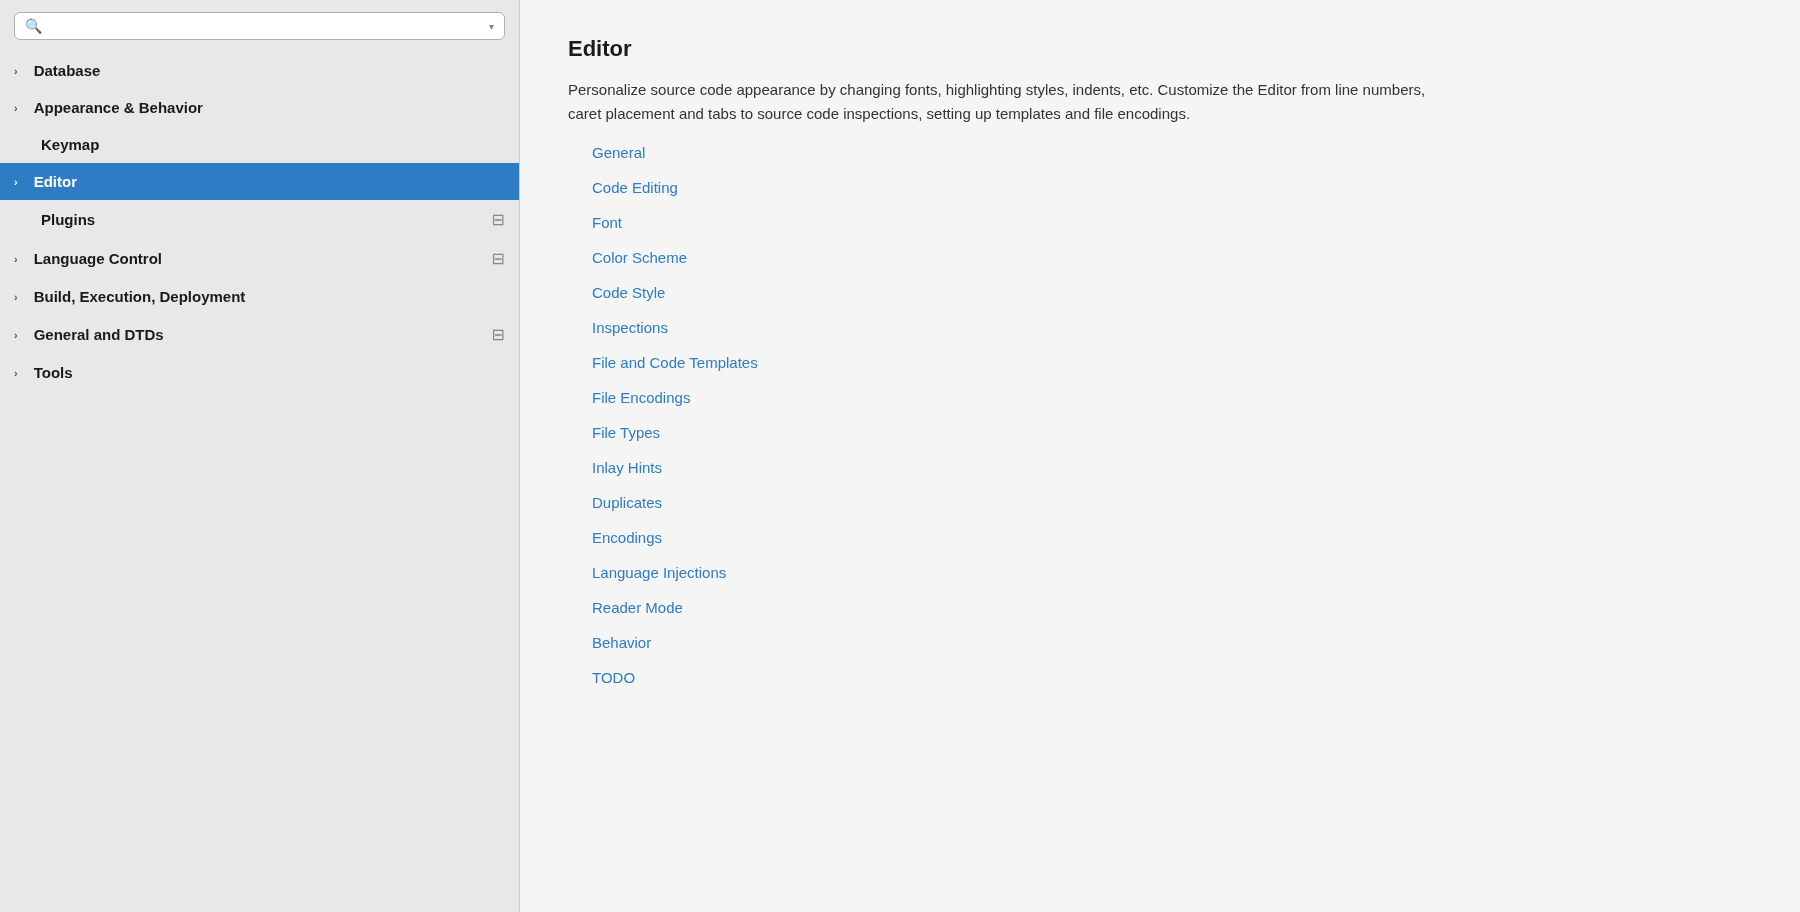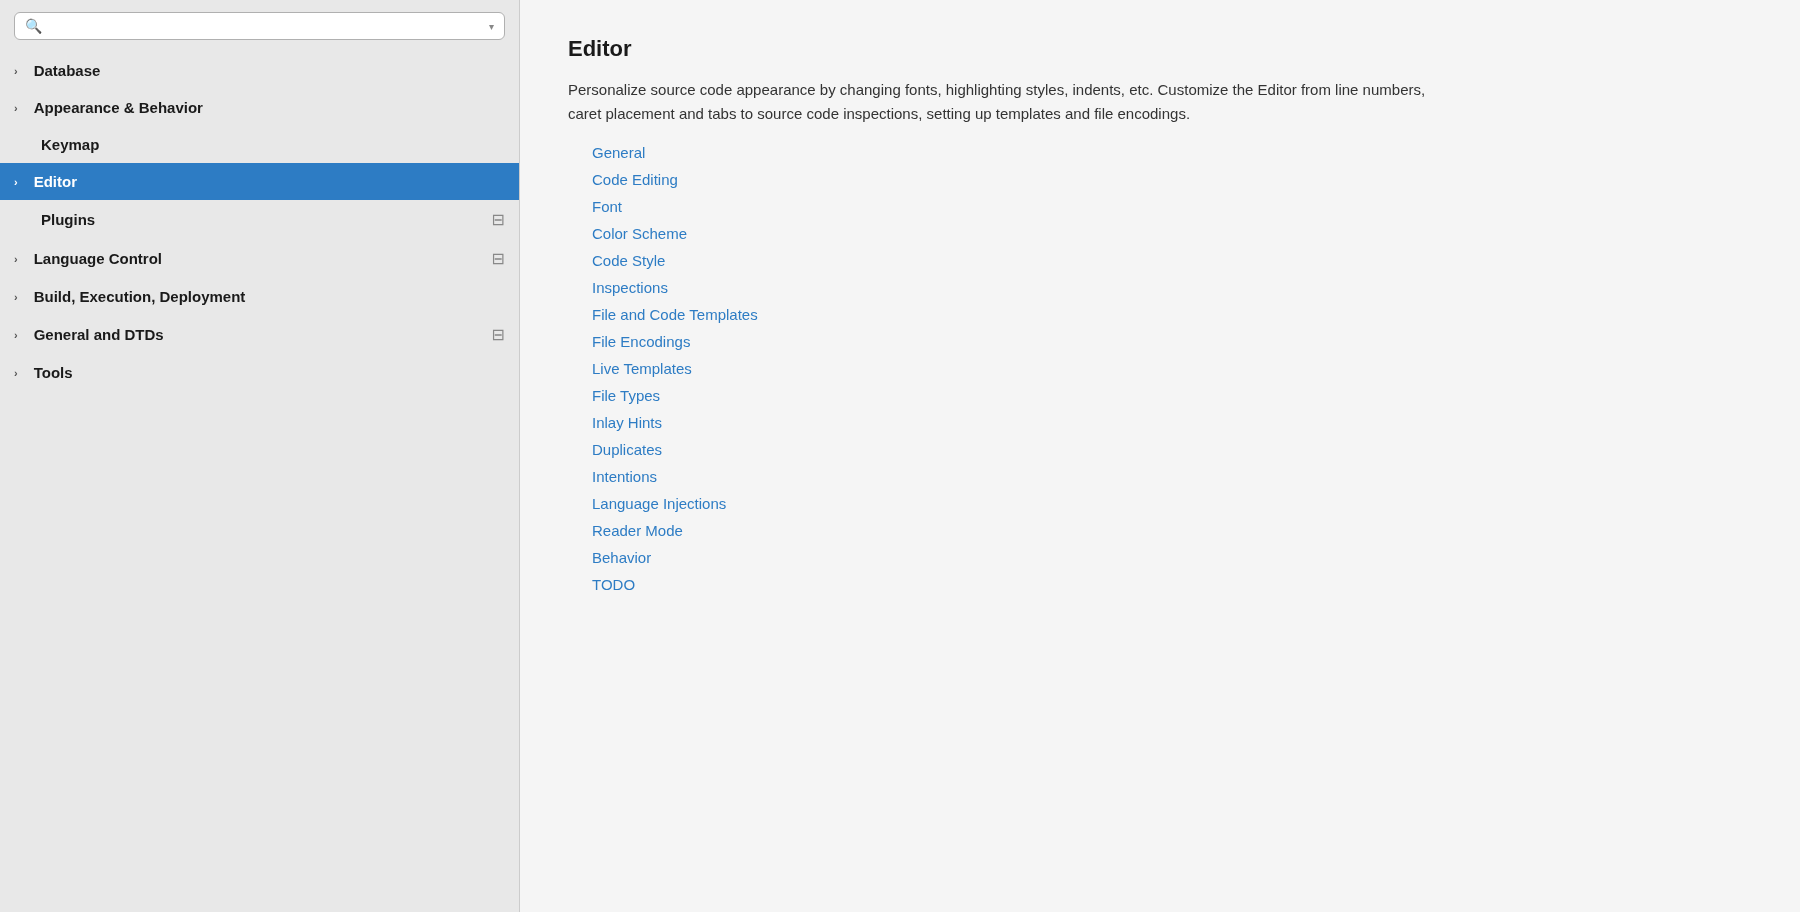--- a/index.html
+++ b/index.html
@@ -127,21 +127,21 @@
       font-size: 15px;
       color: #333;
       line-height: 1.6;
       max-width: 860px;
       margin-bottom: 13px;
     }
 
     .links-list {
       display: flex;
       flex-direction: column;
-      gap: 0;
+      gap: 8px;
     }
 
     .link-item {
       font-size: 15px;
       color: #2d7cc4;
       padding: 5px 24px;
       cursor: pointer;
       text-decoration: none;
       display: block;
     }
@@ -205,23 +205,22 @@
   <div class="links-list">
 
   <a class="link-item" href="#">General</a>
       <a class="link-item" href="#">Code Editing</a>
       <a class="link-item" href="#">Font</a>
       <a class="link-item" href="#">Color Scheme</a>
       <a class="link-item" href="#">Code Style</a>
       <a class="link-item" href="#">Inspections</a>
       <a class="link-item" href="#">File and Code Templates</a>
       <a class="link-item" href="#">File Encodings</a>
-      <a class="link-item" href="#">Live Templates</a>
       <a class="link-item" href="#">File Types</a>
       <a class="link-item" href="#">Inlay Hints</a>
       <a class="link-item" href="#">Duplicates</a>
-      <a class="link-item" href="#">Intentions</a>
+      <a class="link-item" href="#">Encodings</a>
       <a class="link-item" href="#">Language Injections</a>
       <a class="link-item" href="#">Reader Mode</a>
       <a class="link-item" href="#">Behavior</a>
       <a class="link-item" href="#">TODO</a>
     </div>
 </div>
 
 </body></html>

